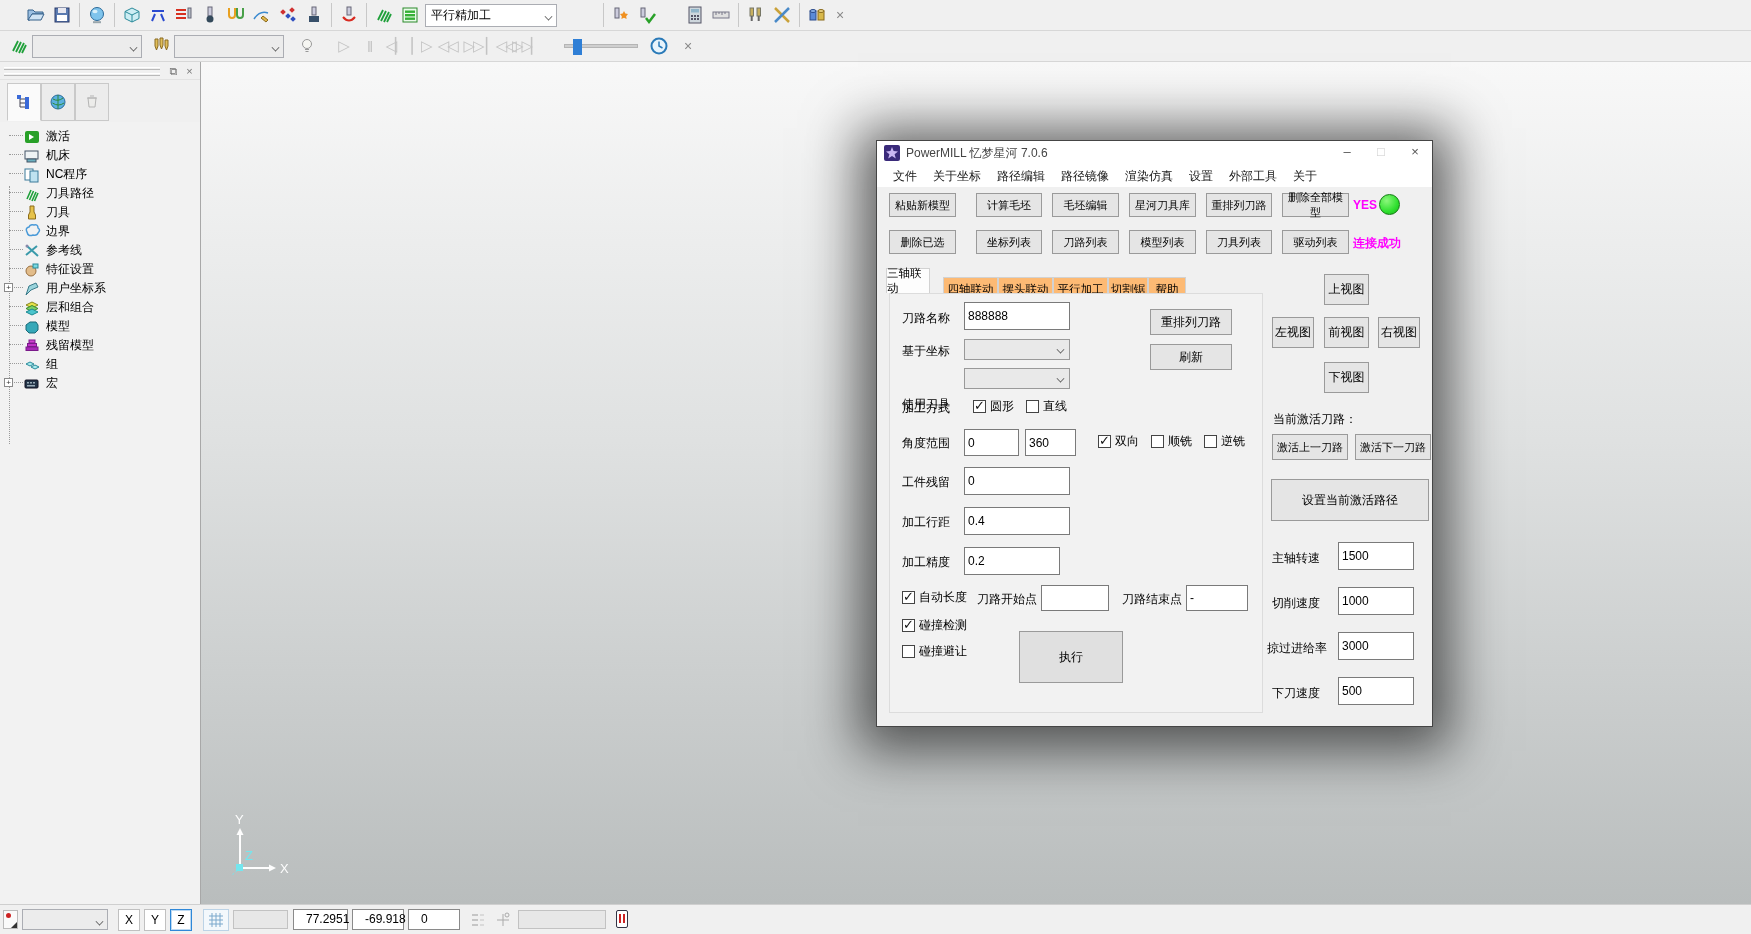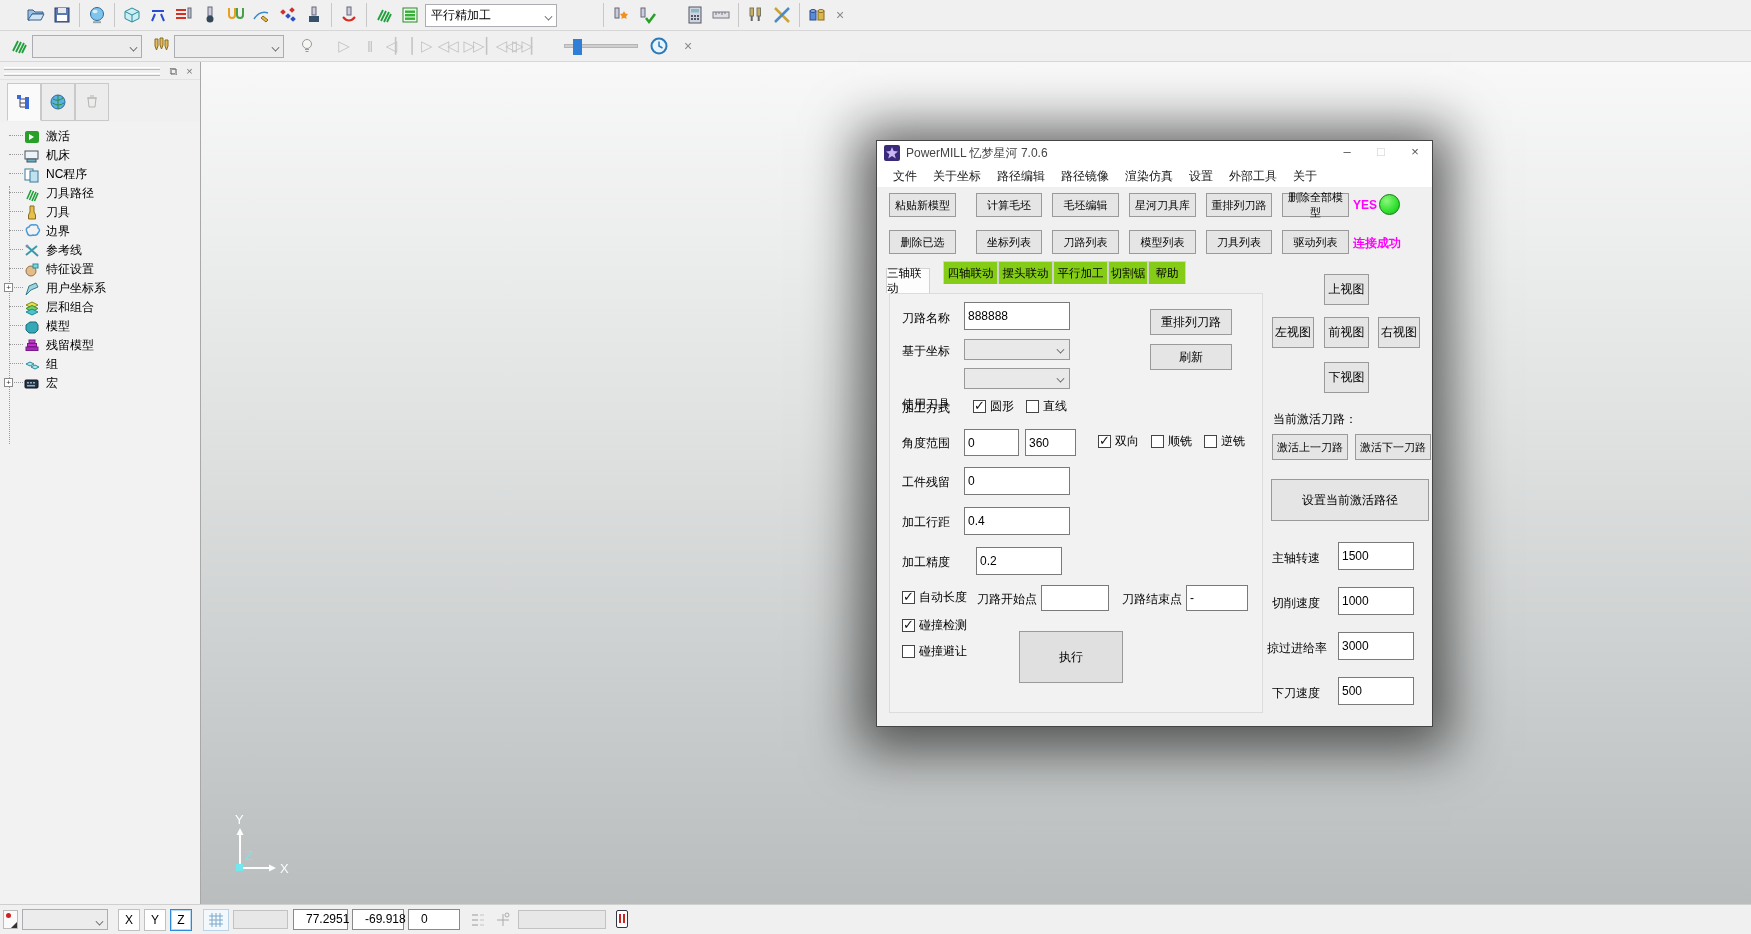--- a/index.html
+++ b/index.html
@@ -55,21 +55,21 @@
   .dlg-title{position:absolute;left:0;top:0;right:0;height:24px;background:#fff;display:flex;align-items:center;padding-left:7px;}
   .dlg-title .txt{color:#444;font-size:12px;margin-left:6px;}
   .wc{position:absolute;top:0;width:34px;height:24px;text-align:center;line-height:22px;font-size:13px;color:#555;}
   .dlg-menu{position:absolute;left:0;top:24px;right:0;height:22px;background:#fff;display:flex;align-items:center;padding-left:8px;}
   .dlg-menu span{padding:0 8px;font-size:12px;color:#1a1a1a;}
   .dlg-body{position:absolute;left:0;top:46px;right:0;bottom:0;background:#f0f0f0;}
   .wbtn{position:absolute;background:#e5e5e5;border:1px solid #9a9a9a;font-size:11px;color:#000;
         display:flex;align-items:center;justify-content:center;text-align:center;}
   .magenta{color:var(--magenta);font-weight:bold;}
   .gcirc{position:absolute;width:21px;height:21px;border-radius:50%;background:radial-gradient(circle at 35% 30%,#8cf77c,var(--status-green) 60%,#18b018);border:1px solid #0f7a0f;}
-  .dtab{position:absolute;top:74px;height:23px;background:#84cc16;border:1px solid #d2d2d2;border-bottom:none;
+  .dtab{position:absolute;top:90px;height:23px;background:#fdba74;border:1px solid #d2d2d2;border-bottom:none;
         font-size:11.5px;display:flex;align-items:center;justify-content:center;}
   .dtab.active{top:81px;height:25px;background:#fdfdfd;z-index:3;}
   #dpanel{position:absolute;left:12px;top:106px;width:374px;height:420px;border:1px solid #dcdcdc;background:#f2f2f2;}
   .flabel{position:absolute;font-size:12px;color:#000;white-space:nowrap;}
   .finput{position:absolute;background:#fff;border:1px solid #7a7a7a;font-size:12px;padding-left:3px;
           font-family:"Liberation Sans","DejaVu Sans",sans-serif;}
   .fcombo{position:absolute;background:#e9e9e9;border:1px solid #999;}
   .fcombo .chev{position:absolute;right:5px;top:6px;width:7px;height:7px;}
   .cbrow{position:absolute;display:flex;align-items:center;gap:4px;font-size:12px;white-space:nowrap;}
   .cb{width:13px;height:13px;background:#fff;border:1px solid #444;position:relative;flex:0 0 auto;}
@@ -542,21 +542,21 @@
             <span>逆铣</span>
           </label>
 
         <span class="flabel" style="left:12px;top:180px;">工件残留</span>
         <input class="finput" style="left: 74px; top: 173px; width: 106px; height: 28px;" value="0">
 
         <span class="flabel" style="left:12px;top:220px;">加工行距</span>
         <input class="finput" style="left: 74px; top: 213px; width: 106px; height: 28px;" value="0.4">
 
         <span class="flabel" style="left:12px;top:260px;">加工精度</span>
-        <input class="finput" style="left: 86px; top: 253px; width: 86px; height: 28px;" value="0.2">
+        <input class="finput" style="left: 74px; top: 253px; width: 96px; height: 28px;" value="0.2">
 
         <label class="cbrow" style="left:12px;top:295px;">
             <span class="cb checked"></span>
             <span>自动长度</span>
           </label>
         <span class="flabel" style="left:87px;top:297px;">刀路开始点</span>
         <input class="finput" style="left: 151px; top: 291px; width: 68px; height: 26px;" value="">
         <span class="flabel" style="left:232px;top:297px;">刀路结束点</span>
         <input class="finput" style="left: 296px; top: 291px; width: 62px; height: 26px;" value="-">
 

